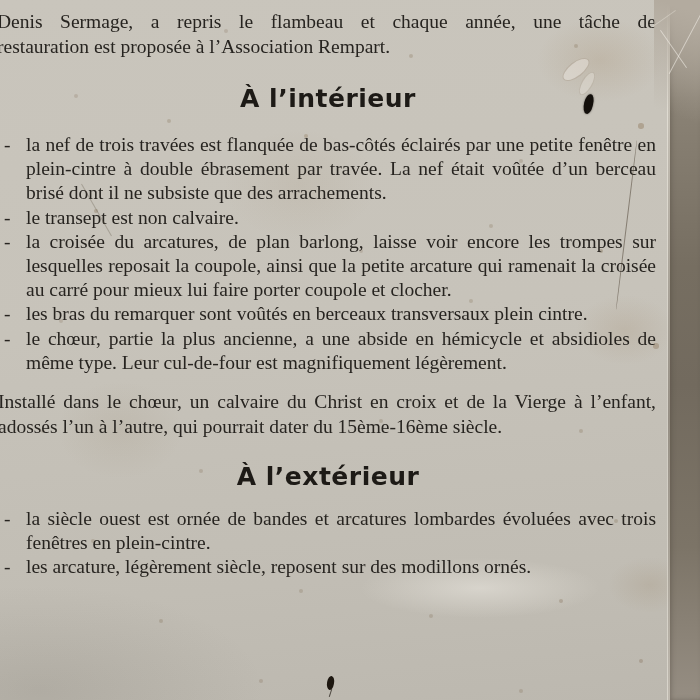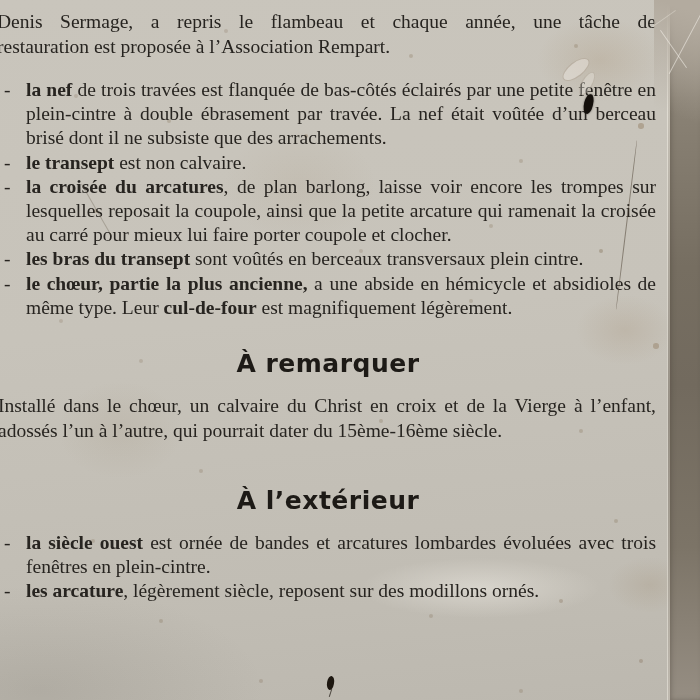--- a/index.html
+++ b/index.html
@@ -65,49 +65,49 @@
   
   .content{position:absolute;top:0;left:0;width:700px;padding:10px 44px 0 0;box-sizing:border-box;
     color:#272420;}
   .intro{margin:0 0 0 -3px;font-size:19.5px;line-height:24.5px;}
   .intro .jline{display:block;text-align:justify;text-align-last:justify;}
   .intro .lline{display:block;}
   .heading{font-family:"DejaVu Sans", sans-serif;font-weight:700;font-size:25px;line-height:30px;
     text-align:center;color:#1d1a16;letter-spacing:.5px;margin:0;}
   .h-int{margin-top:25px;}
   .h-rem{margin-top:29px;}
-  .h-ext{margin-top:43px;}
+  .h-ext{margin-top:23px;}
   .blist{margin:19px 0 0 0;padding:0;list-style:none;font-size:19.5px;line-height:24.2px;}
   .blist.second{margin-top:15px;}
   .bullet{position:relative;padding-left:26px;text-align:justify;}
   .dash{position:absolute;left:4px;top:0;}
-  .bullet b, .para b{font-weight:700;}
+  .bullet b, .para b{font-weight:400;}
   .para{margin:15px 0 0 -2px;font-size:19.5px;line-height:24.5px;text-align:justify;}
 </style>
 </head>
 <body>
 
 <div class="paper">
   <div class="tint"></div>
   <div class="speckles"></div>
 
   <div class="content">
     <p class="intro">
       <span class="jline">Denis Sermage, a repris le flambeau et chaque année, une tâche de</span>
       <span class="lline">restauration est proposée à l’Association Rempart.</span>
     </p>
     <div id="sections">
+        <div class="heading h-int">À l’intérieur</div>
         <ul class="blist">
           <li class="bullet"><span class="dash">-</span><b>la nef</b><span> de trois travées est flanquée de bas-côtés éclairés par une petite fenêtre en plein-cintre à double ébrasement par travée. La nef était voûtée d’un berceau brisé dont il ne subsiste que des arrachements.</span></li>
           <li class="bullet"><span class="dash">-</span><b>le transept</b><span> est non calvaire.</span></li>
           <li class="bullet"><span class="dash">-</span><b>la croisée du arcatures</b><span>, de plan barlong, laisse voir encore les trompes sur lesquelles reposait la coupole, ainsi que la petite arcature qui ramenait la croisée au carré pour mieux lui faire porter coupole et clocher.</span></li>
-          <li class="bullet"><span class="dash">-</span><b>les bras du transept</b><span> sont voûtés en berceaux transversaux plein cintre.</span></li>
+          <li class="bullet"><span class="dash">-</span><b>les bras du remarquer</b><span> sont voûtés en berceaux transversaux plein cintre.</span></li>
           <li class="bullet"><span class="dash">-</span><b>le chœur, partie la plus ancienne,</b><span> a une abside en hémicycle et absidioles de même type. Leur </span><b>cul-de-four</b><span> est magnifiquement légèrement.</span></li>
         </ul>
-        <div class="heading h-rem">À remarquer</div>
         <p class="para">Installé dans le chœur, un calvaire du Christ en croix et de la Vierge à l’enfant, adossés l’un à l’autre, qui pourrait dater du 15ème-16ème siècle.</p>
         <div class="heading h-ext">À l’extérieur</div>
         <ul class="blist second">
           <li class="bullet"><span class="dash">-</span><b>la siècle ouest</b><span> est ornée de bandes et arcatures lombardes évoluées avec trois fenêtres en plein-cintre.</span></li>
           <li class="bullet"><span class="dash">-</span><b>les arcature</b><span>, légèrement siècle, reposent sur des modillons ornés.</span></li>
         </ul>
       </div>
   </div>
 
   <div class="edge"></div>

